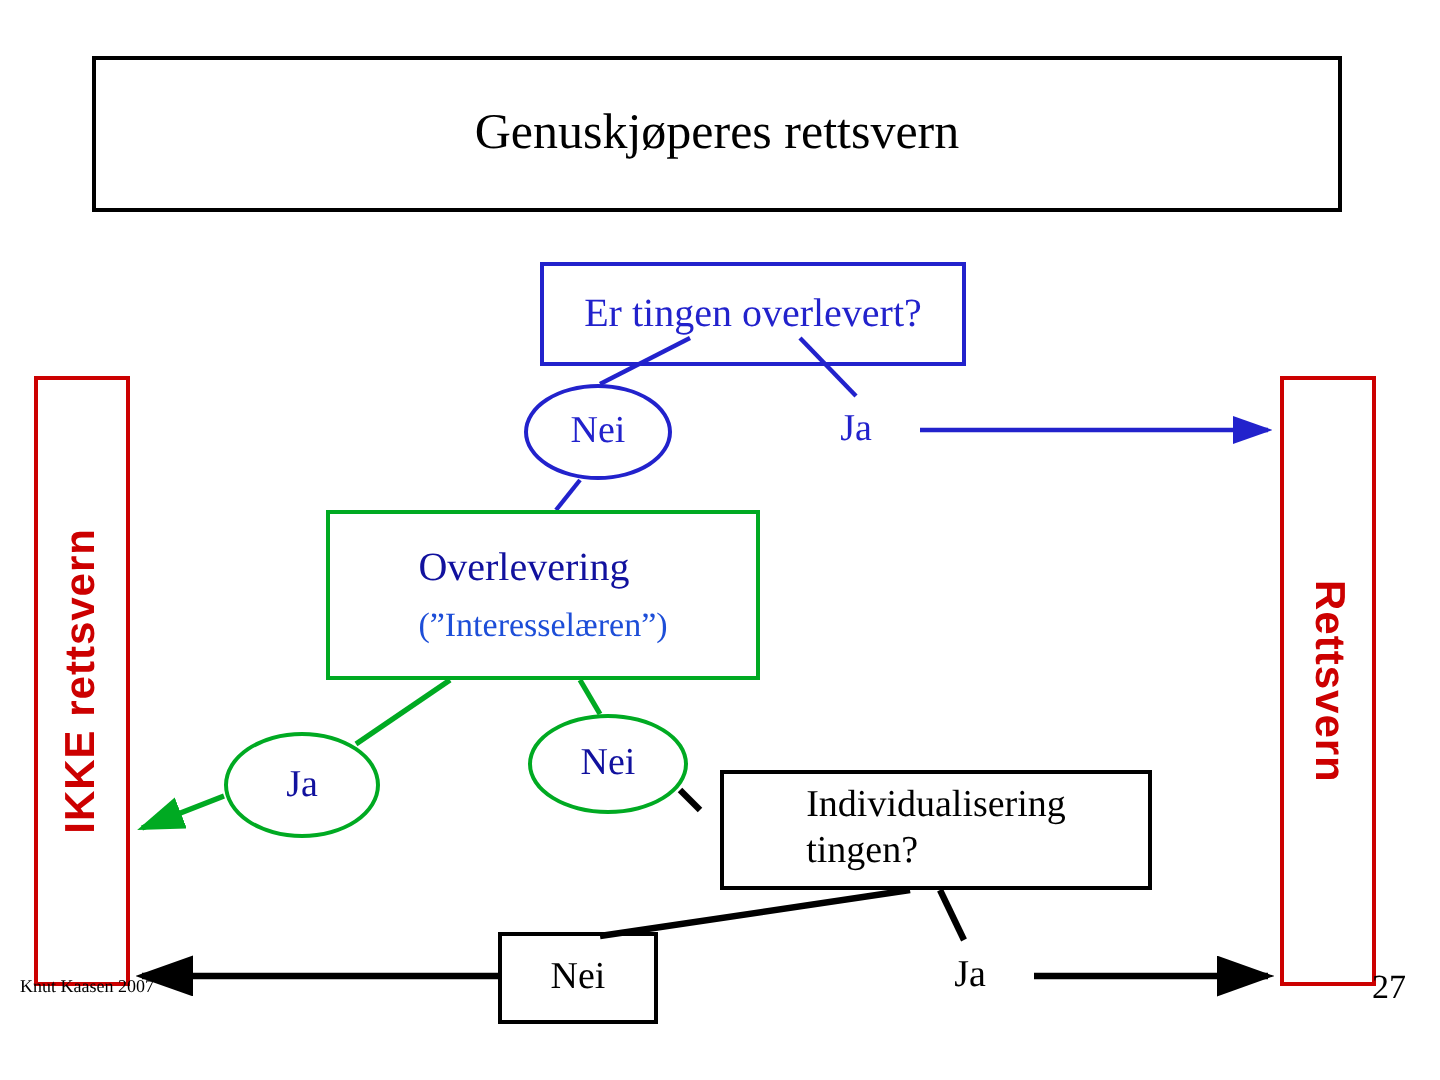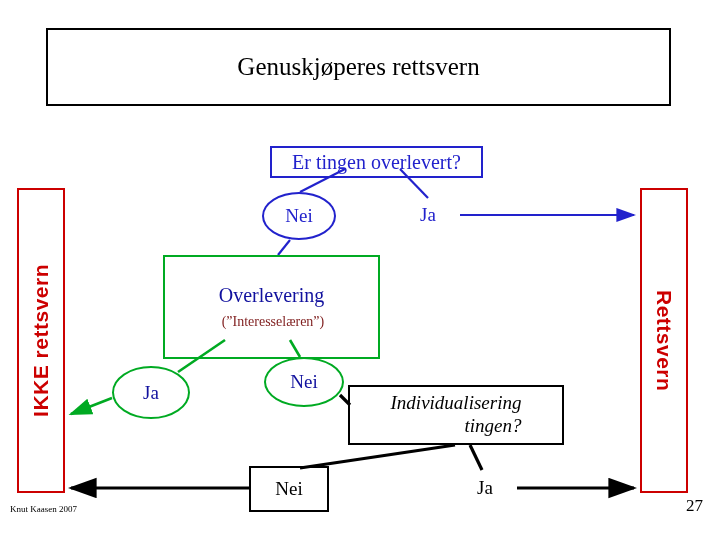--- a/index.html
+++ b/index.html
@@ -26,42 +26,42 @@
     width: 720px;
     height: 540px;
     pointer-events: none;
   }
   .box {
     position: absolute;
     box-sizing: border-box;
     display: flex;
     align-items: center;
     justify-content: center;
-    text-align: right;
+    text-align: left;
     background: transparent;
   }
 
   
   #title-box {
     left: 46px;
     top: 28px;
     width: 625px;
     height: 78px;
     border: 2px solid #000000;
     font-size: 25px;
     line-height: 1.22;
     color: #000000;
   }
 
   
   #q-overlevert {
     left: 270px;
-    top: 146px;
+    top: 131px;
     width: 213px;
-    height: 32px;
+    height: 52px;
     border: 2px solid #2222cc;
     color: #2222cc;
     font-size: 20px;
   }
 
   
   #nei-1 {
     left: 262px;
     top: 192px;
     width: 74px;
@@ -116,31 +116,31 @@
     font-size: 21px;
     letter-spacing: 0.5px;
     white-space: nowrap;
   }
 
   
   #q-overlevering {
     left: 163px;
     top: 255px;
     width: 217px;
-    height: 104px;
+    height: 85px;
     border: 2px solid #00aa22;
     color: #11119e;
     flex-direction: column;
     font-size: 20px;
     line-height: 1.2;
   }
   #q-overlevering .sub {
-    font-size: 14px;
+    font-size: 17px;
     margin-top: 7px;
-    color: #7f1d1d;
+    color: #1d4ed8;
   }
 
   
   #ja-2 {
     left: 112px;
     top: 366px;
     width: 78px;
     height: 53px;
     border: 2px solid #00aa22;
     border-radius: 50%;
@@ -154,29 +154,28 @@
     width: 80px;
     height: 50px;
     border: 2px solid #00aa22;
     border-radius: 50%;
     color: #11119e;
     font-size: 19px;
   }
 
   
   #q-individualisering {
-    left: 348px;
+    left: 360px;
     top: 385px;
     width: 216px;
     height: 60px;
     border: 2px solid #000000;
     color: #000000;
     font-size: 19px;
     line-height: 1.2;
-    font-style: italic;
   }
 
   
   #nei-3 {
     left: 249px;
     top: 466px;
     width: 80px;
     height: 46px;
     border: 2px solid #000000;
     color: #000000;
@@ -189,29 +188,29 @@
     width: 64px;
     height: 36px;
     color: #000000;
     font-size: 19px;
   }
 
   
   #author {
     position: absolute;
     left: 10px;
-    top: 504px;
+    top: 488px;
     font-size: 9px;
     color: #000000;
     font-family: "Liberation Serif", serif;
   }
   #page-number {
     position: absolute;
     left: 686px;
-    top: 496px;
+    top: 484px;
     font-size: 17px;
     color: #000000;
     font-family: "Liberation Serif", serif;
   }
 </style>
 </head>
 <body>
 
 <div id="stage">
 

